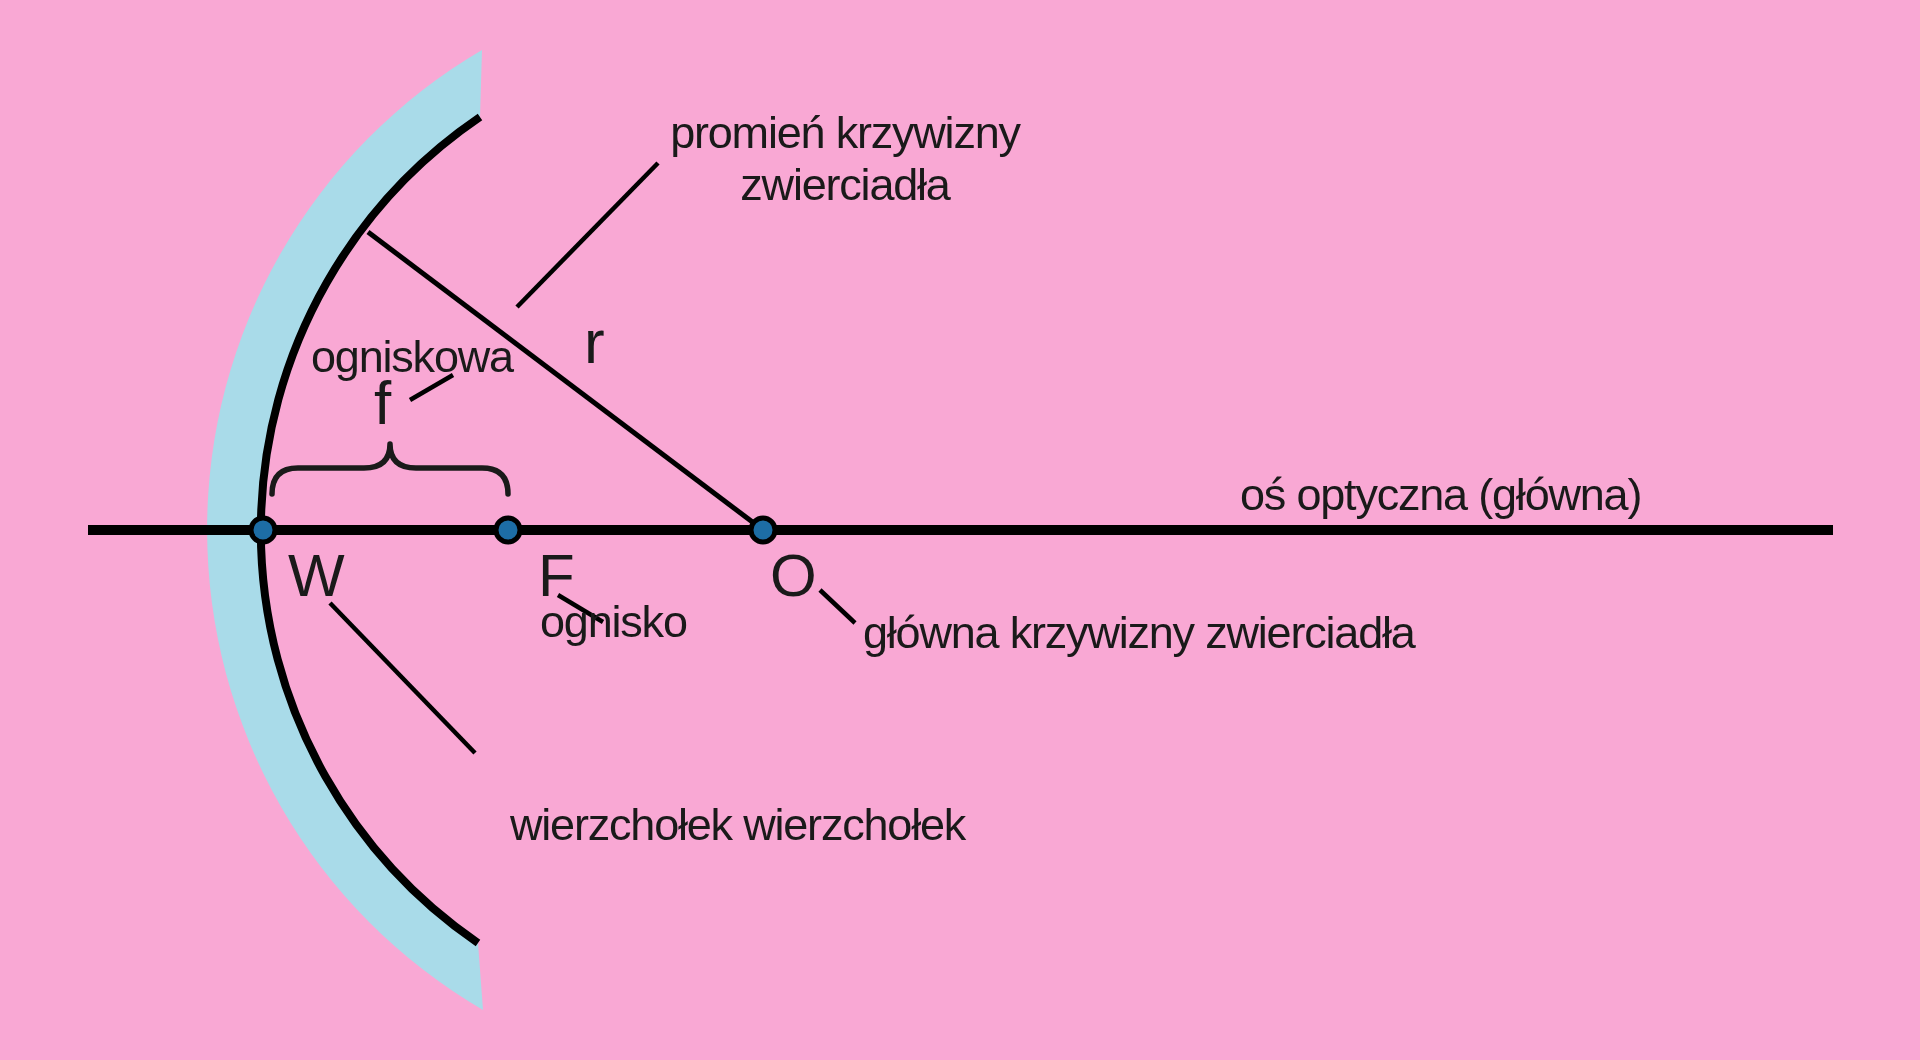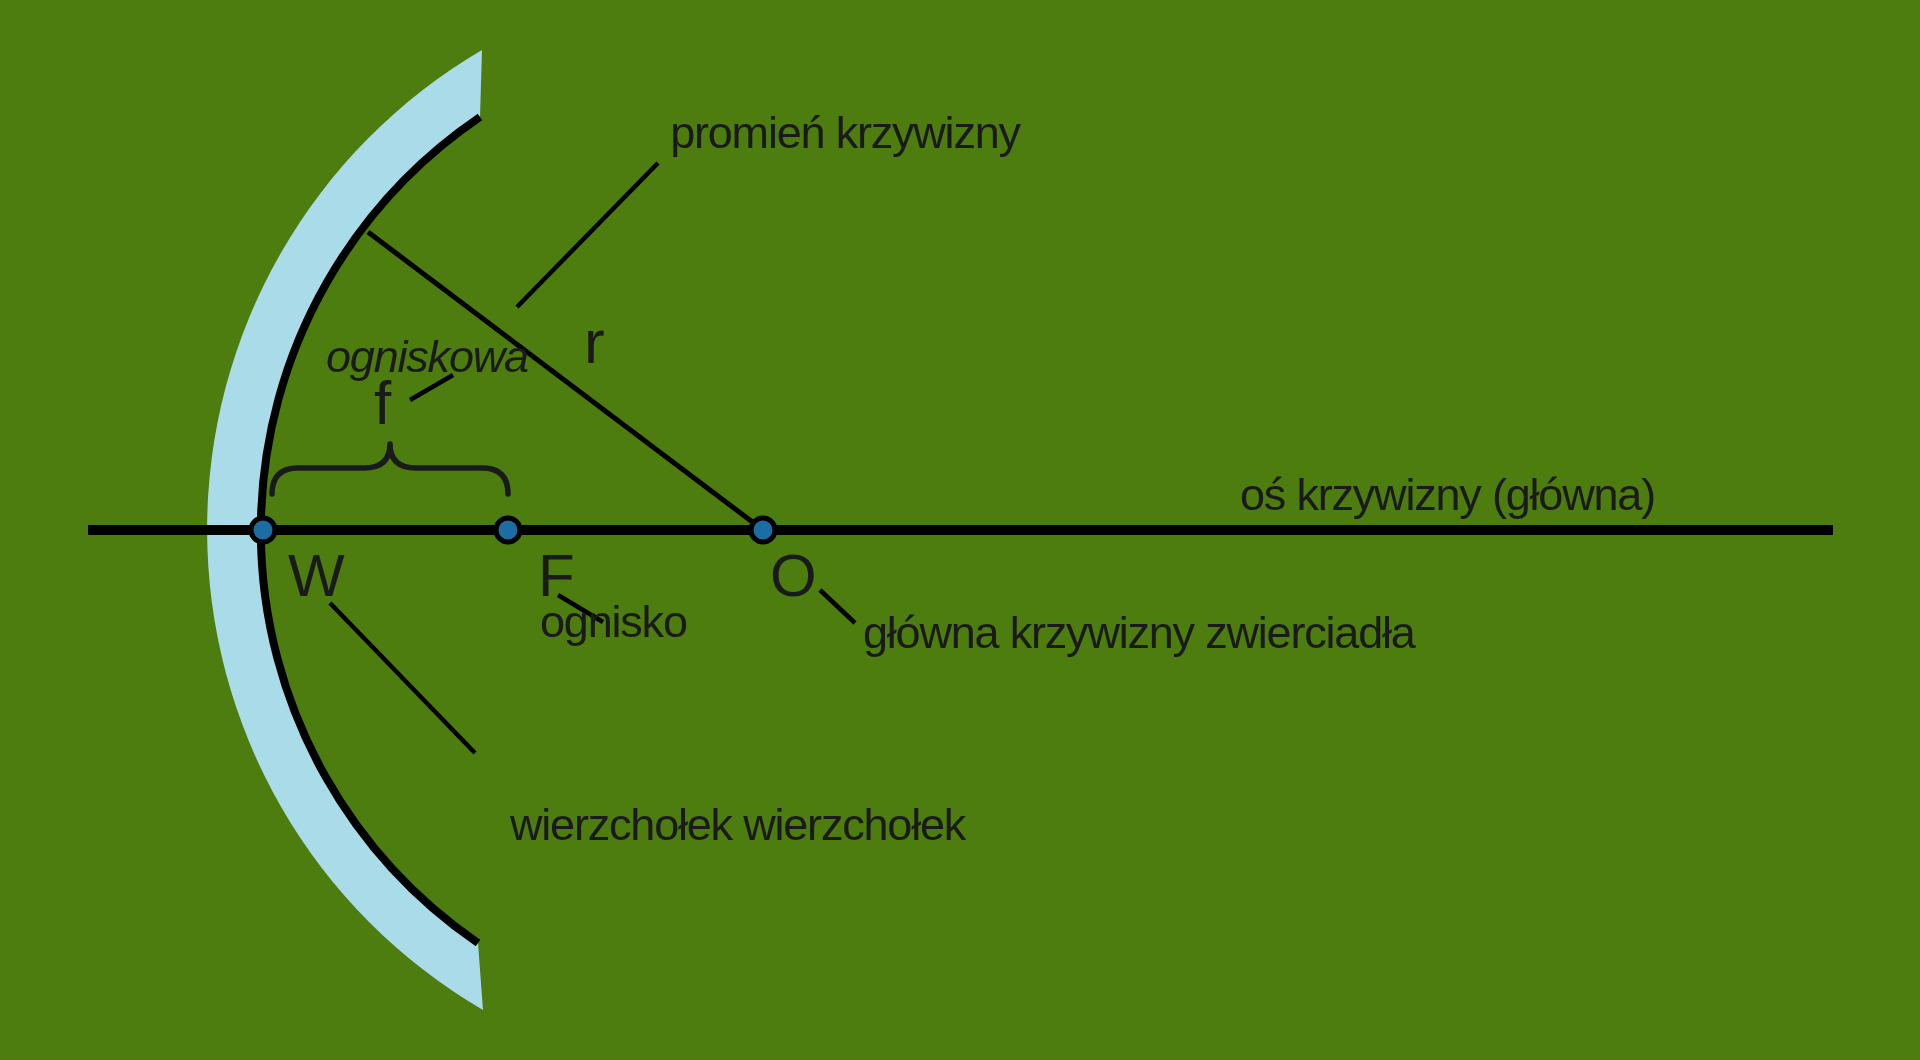--- a/index.html
+++ b/index.html
@@ -1,19 +1,19 @@
 <!DOCTYPE html>
 <html><head>
 <meta charset="utf-8">
 <style>
   html,body{margin:0;padding:0;background:#ffffff;}
   #stage{
     position:relative;
     width:1920px;height:1060px;
-    background:#4d7c0f;
+    background:#f9a8d4;
     font-family:"Liberation Sans", sans-serif;
     overflow:hidden;
   }
   #geometry{position:absolute;left:0;top:0;}
   .lbl{
     position:absolute;
     font-size:45px;
     letter-spacing:-1.2px;
     color:#1a1a1a;
     line-height:1.16;
@@ -61,29 +61,30 @@
 
     <path d="M 272,494 Q 272,468 298,468 L 364,468 Q 390,468 390,444 Q 390,468 416,468 L 482,468 Q 508,468 508,494" fill="none" stroke="#1a1a1a" stroke-width="5.5" stroke-linecap="round" stroke-linejoin="round"></path>
 
     <circle cx="263" cy="530" r="12" fill="#1d6da5" stroke="#000000" stroke-width="5"></circle>
     <circle cx="508" cy="530" r="12" fill="#1d6da5" stroke="#000000" stroke-width="5"></circle>
     <circle cx="763" cy="530" r="12" fill="#1d6da5" stroke="#000000" stroke-width="5"></circle>
   </svg>
 
   <div class="lbl lbl-center" style="left:545px;top:107px;width:600px;">
     <div>promień krzywizny</div>
+    <div>zwierciadła</div>
   </div>
 
   <span class="sym" style="left:584px;top:311px;">r</span>
 
-  <span class="lbl" style="left:326px;top:331px;font-style:italic;">ogniskowa</span>
+  <span class="lbl" style="left:311px;top:331px;">ogniskowa</span>
 
   <span class="sym" style="left:374px;top:372px;">f</span>
 
-  <span class="lbl" style="left:1240px;top:469px;">oś krzywizny (główna)</span>
+  <span class="lbl" style="left:1240px;top:469px;">oś optyczna (główna)</span>
 
   <span class="pt" style="left:288px;top:546px;">W</span>
   <span class="pt" style="left:538px;top:546px;">F</span>
   <span class="pt" style="left:770px;top:546px;">O</span>
 
   <span class="lbl" style="left:540px;top:596px;">ognisko</span>
 
   <span class="lbl" style="left:863px;top:607px;">główna krzywizny zwierciadła</span>
 
   <span class="lbl" style="left:510px;top:799px;">wierzchołek wierzchołek</span>

